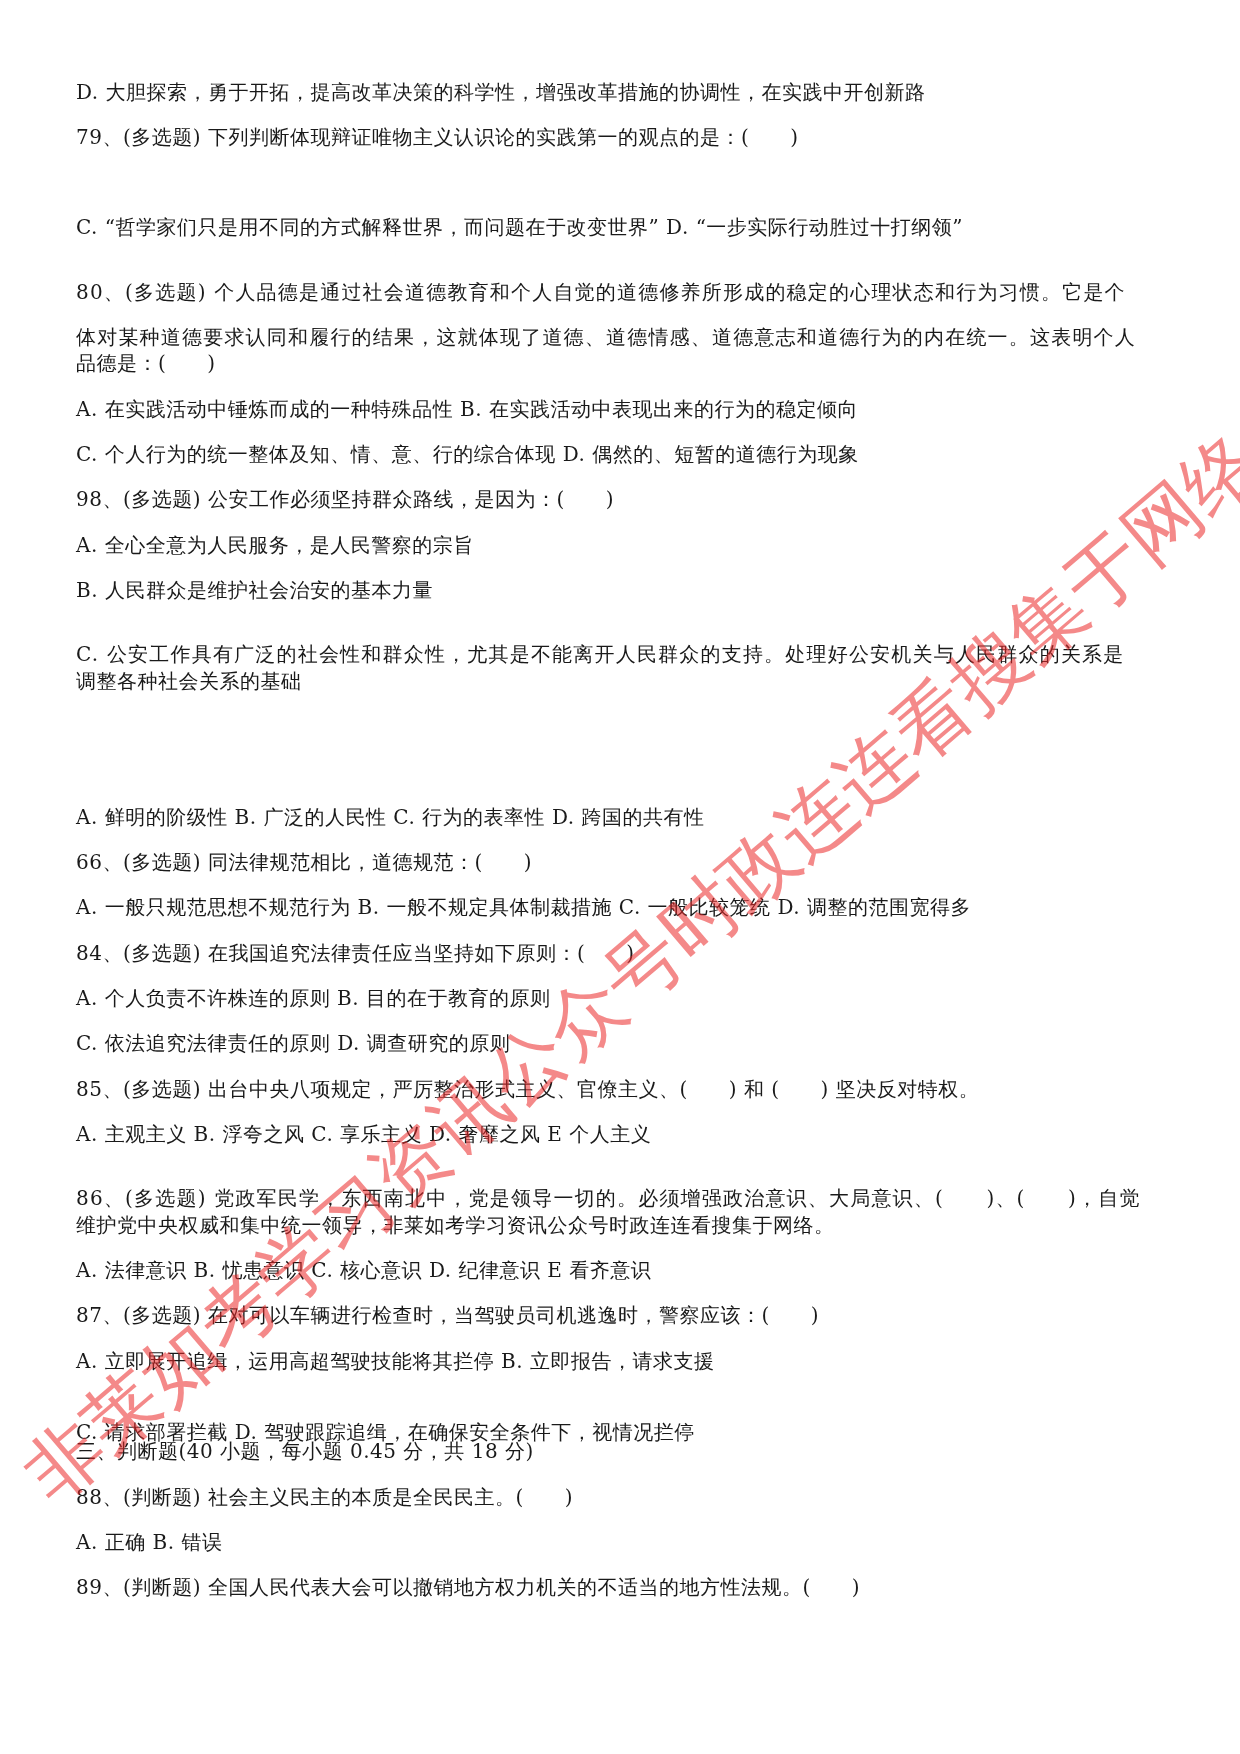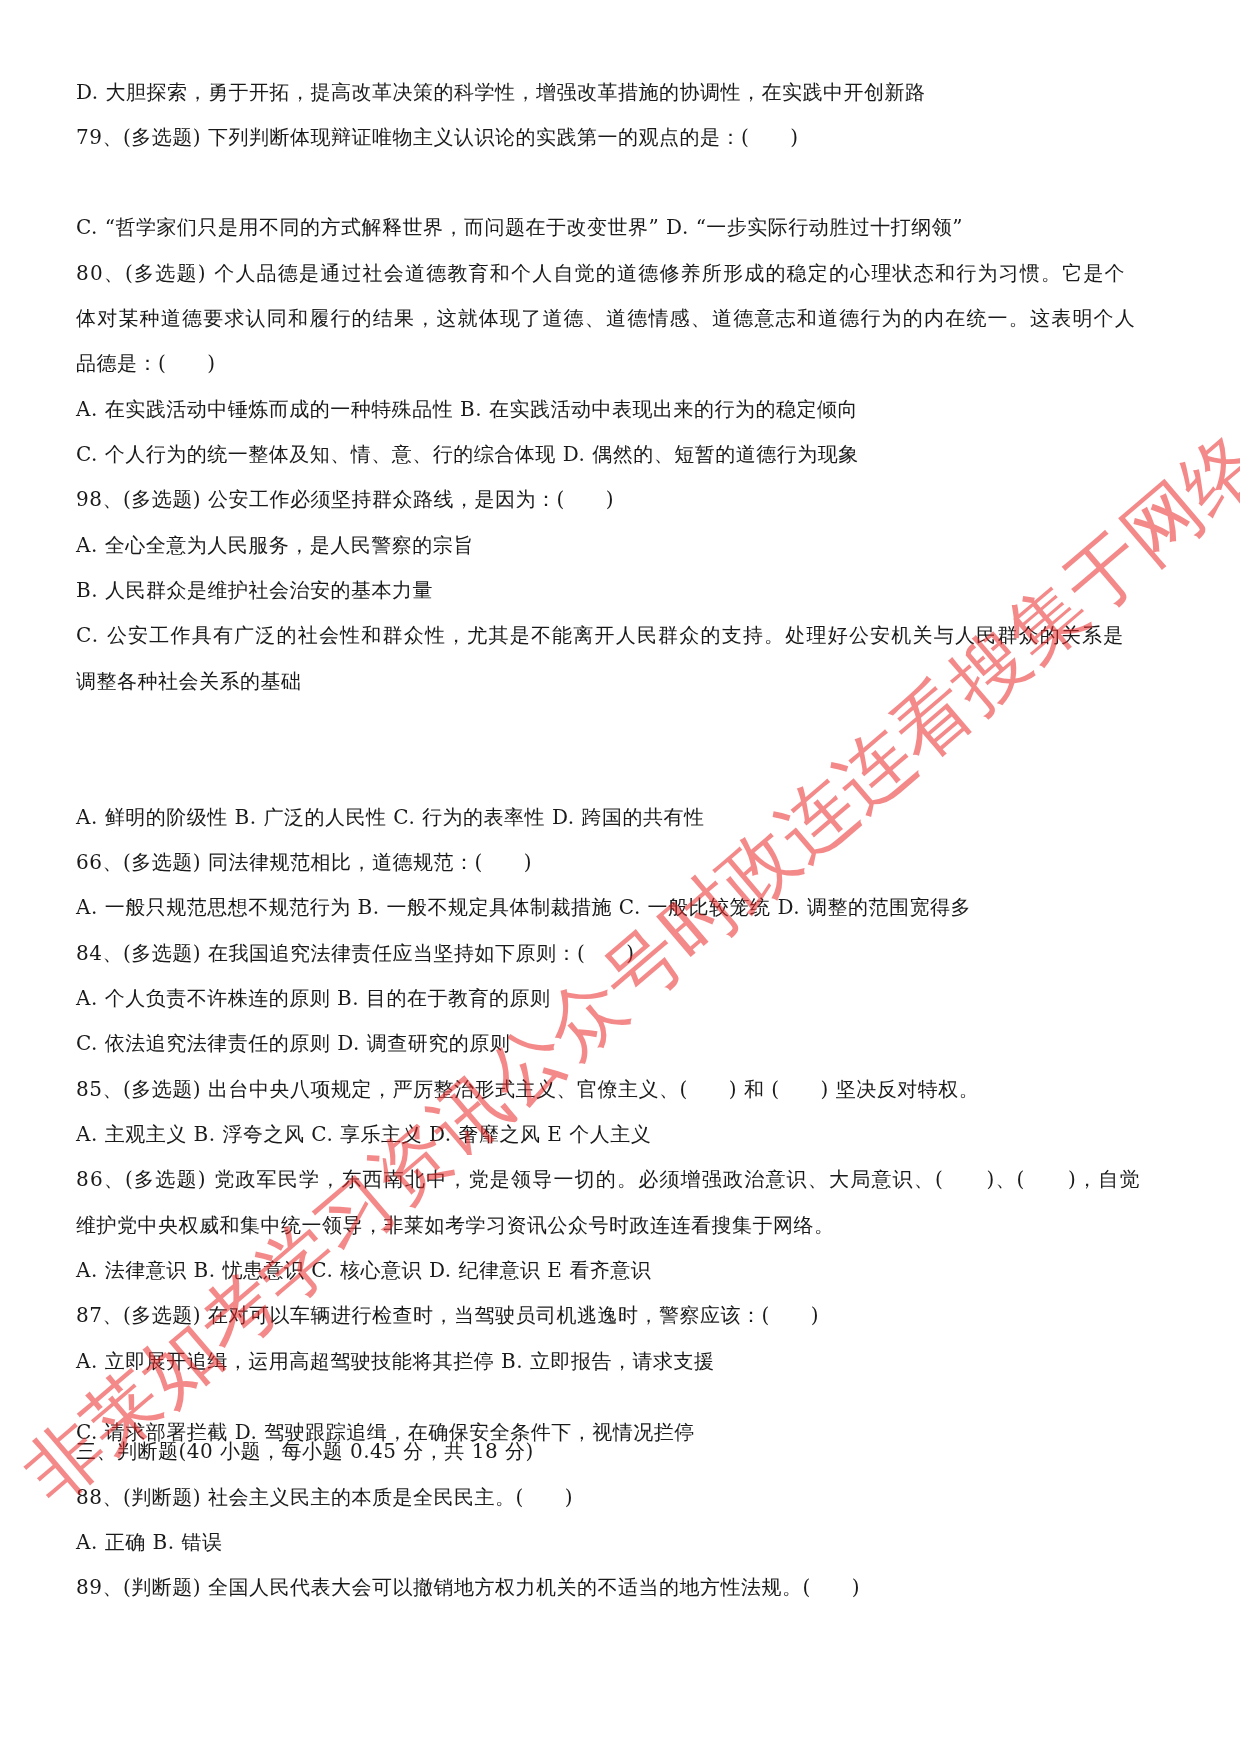--- a/index.html
+++ b/index.html
@@ -24,20 +24,21 @@
     .line {
       position: absolute;
       left: 76px;
       font-size: 20px;
       line-height: 26px;
       white-space: nowrap;
       letter-spacing: 0.5px;
     }
     .line.wrap-first {
       letter-spacing: 1.2px;
+      margin-top: 19px;
     }
     .watermark {
       position: absolute;
       left: 0; top: 0;
       width: 1240px;
       height: 1754px;
       pointer-events: none;
     }
     .wm-text {
       position: absolute;

